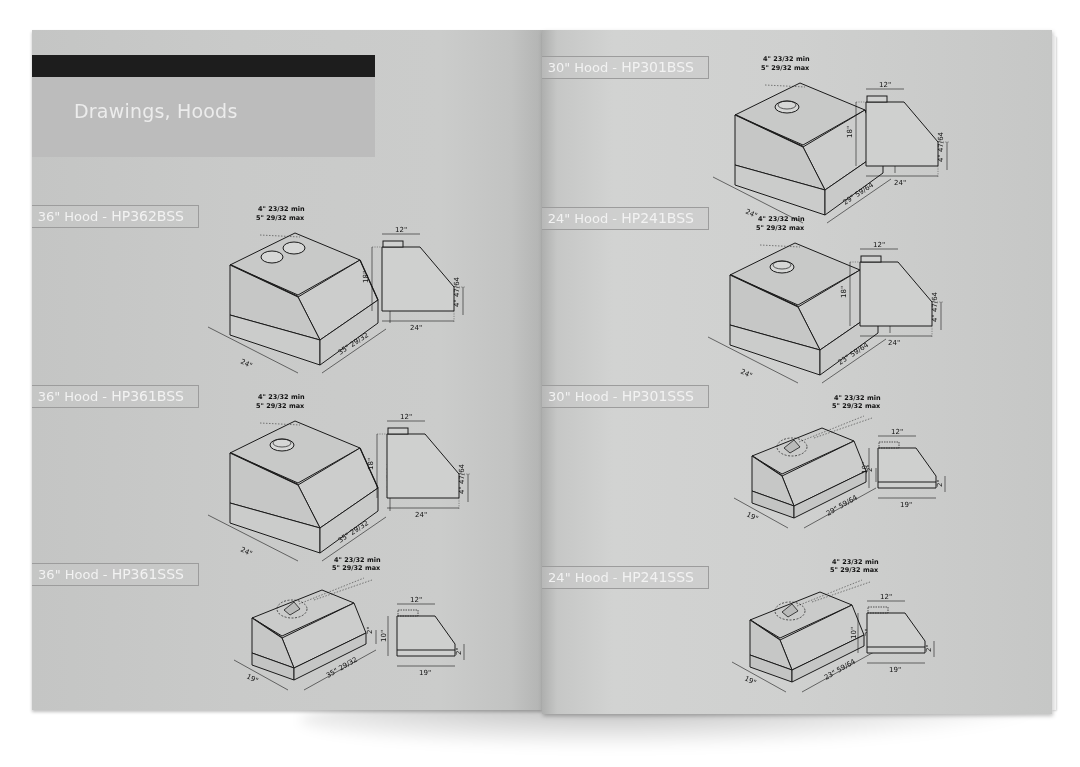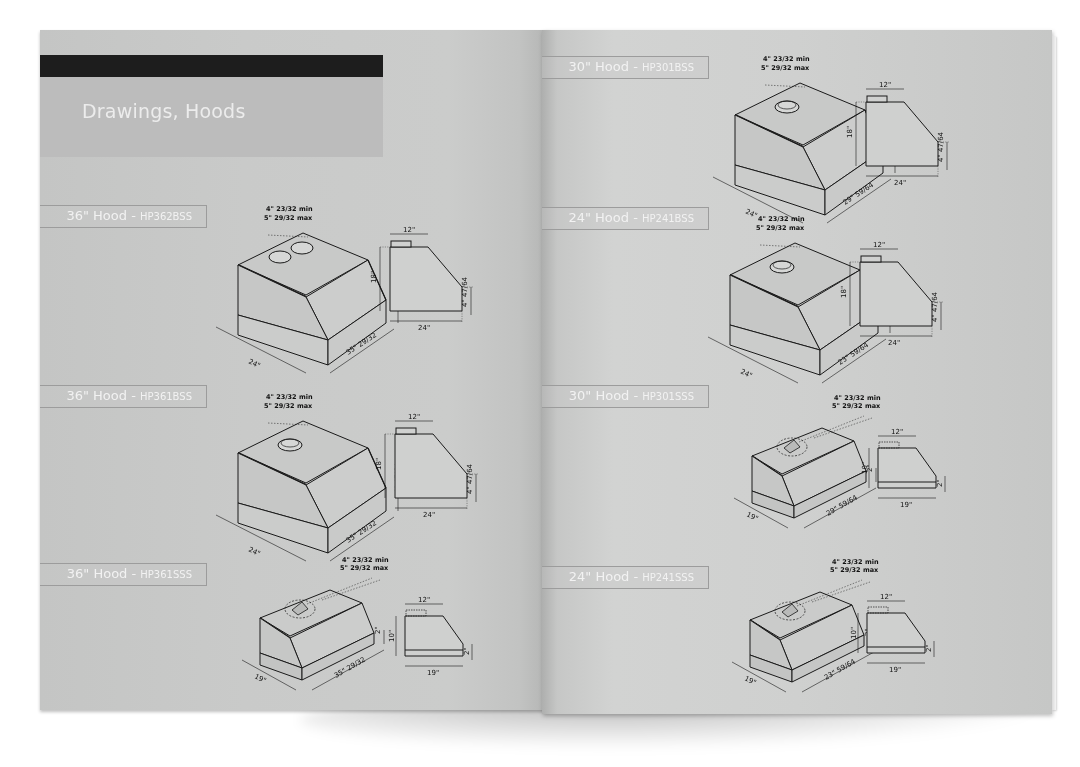--- a/index.html
+++ b/index.html
@@ -11,21 +11,21 @@
   .shadow-blob {
     position: absolute; left: 300px; top: 690px; width: 760px; height: 60px;
     border-radius: 50%;
     background: radial-gradient(ellipse at 40% 20%, rgba(0,0,0,0.28), rgba(0,0,0,0) 70%);
     filter: blur(6px);
   }
   .page {
     position: absolute; overflow: hidden;
   }
   .page-left {
-    left: 40px; top: 30px; width: 510px; height: 680px;
+    left: 32px; top: 30px; width: 510px; height: 680px;
     background: linear-gradient(90deg, #c4c5c4 0%, #c9cac9 40%, #cbcccb 80%, #c2c3c2 94%, #b3b4b3 100%);
     box-shadow: 0 2px 3px rgba(0,0,0,0.25);
   }
   .page-right {
     left: 542px; top: 30px; width: 510px; height: 684px;
     background: linear-gradient(90deg, #aeafae 0%, #c6c7c6 3%, #d2d3d2 14%, #cfd0cf 50%, #c6c7c6 100%);
     box-shadow: 1px 2px 4px rgba(0,0,0,0.25);
   }
   .page-edge {
     position: absolute; left: 1052px; top: 36px; width: 4px; height: 674px;
@@ -50,21 +50,21 @@
     border: 1px solid #9c9c9c; border-left: none;
     background: rgba(200,200,200,0.35);
     box-sizing: border-box;
   }
   .section-label .main {
     position: absolute; right: 0; top: 2px; width: 100%;
     text-align: right; padding-right: 14px; box-sizing: border-box;
     font-size: 13px; color: #f2f2f2; white-space: nowrap;
   }
   .section-label .model {
-    font-size: 10px; color: #f2f2f2;
+    font-size: 14px; color: #f2f2f2;
   }
   .drawing { position: absolute; }
   .drawing svg { overflow: visible; }
   .dimtext { font-family: "DejaVu Sans", sans-serif; font-size: 7px; fill: #111; }
   .dimtext-b { font-family: "DejaVu Sans", sans-serif; font-size: 6.5px; fill: #111; font-weight: bold; }
 </style>
 </head>
 <body>
 
 <div class="shadow-blob"></div>

